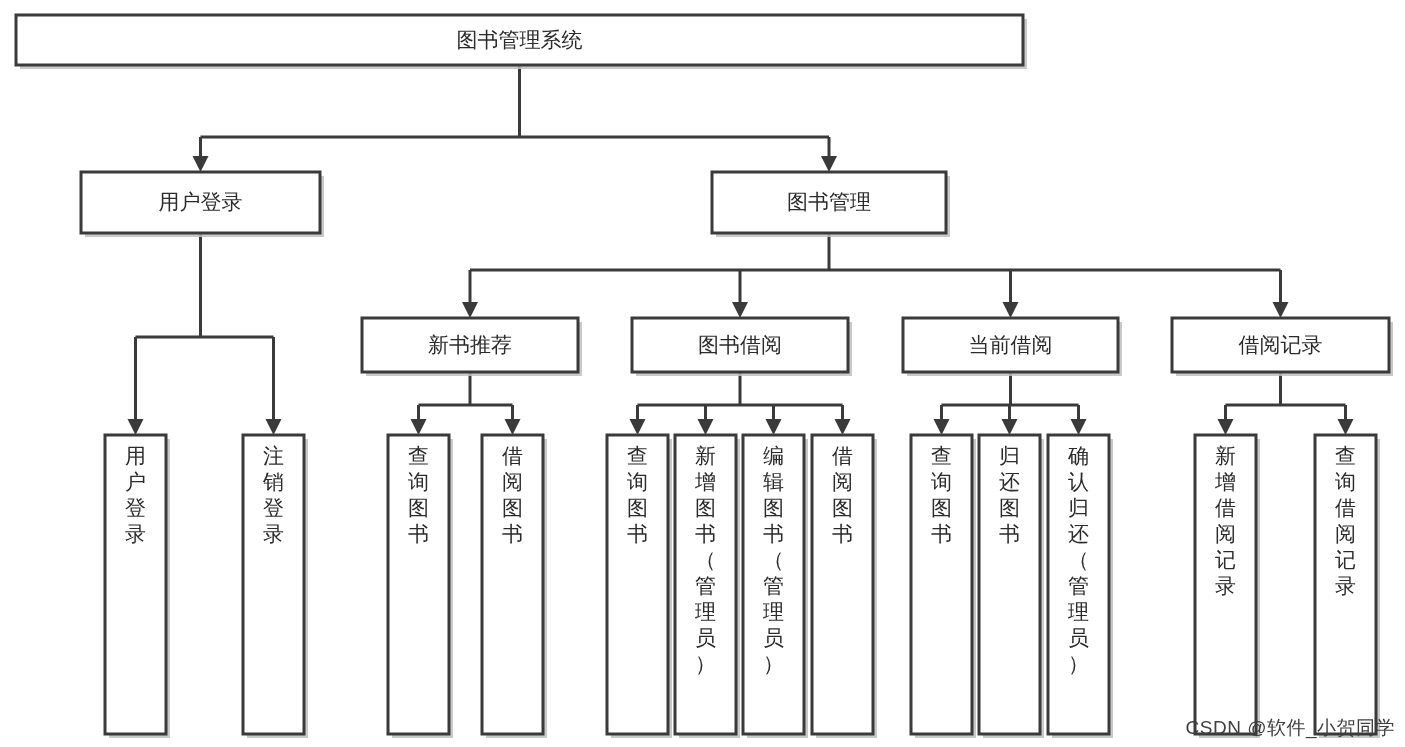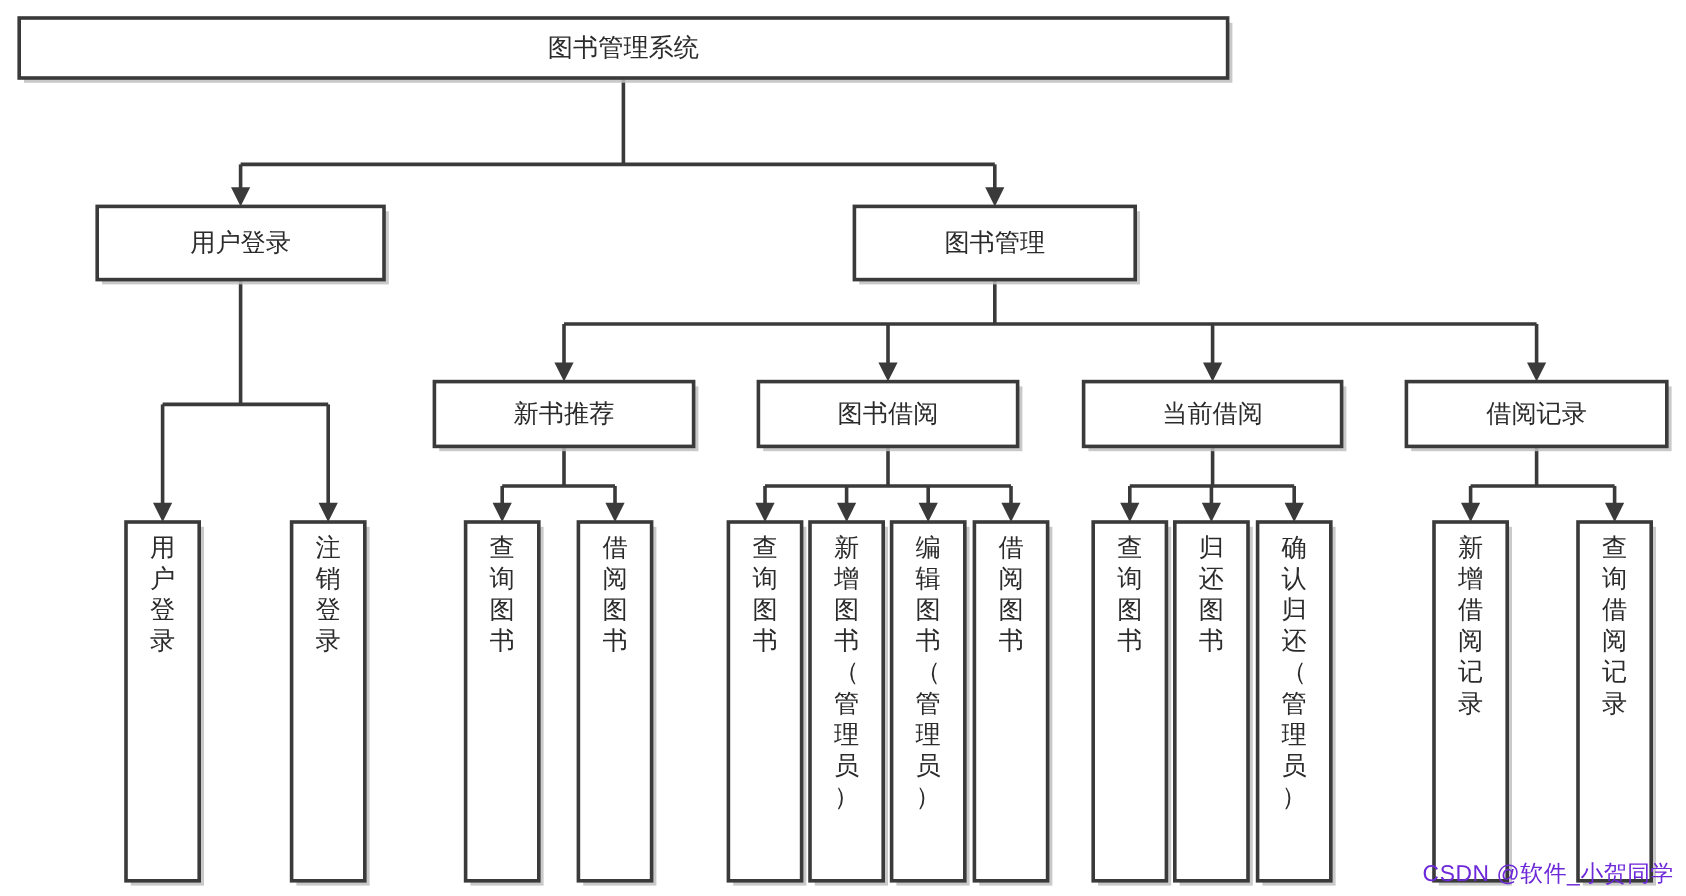--- a/index.html
+++ b/index.html
@@ -59,21 +59,21 @@
     font-size: 21px;
     fill: #2b2b2b;
     text-anchor: middle;
   }
   .watermark {
     position: absolute;
     right: 10px;
     bottom: 6px;
     font-family: "Liberation Sans", "DejaVu Sans", sans-serif;
     font-size: 19px;
-    color: #6d28d9;
+    color: #404040;
     white-space: nowrap;
     letter-spacing: 0.5px;
     pointer-events: none;
   }
 </style>
 </head>
 <body>
 
 <div id="diagram-root">
   <svg id="tree-svg" viewBox="0 0 1405 747">

